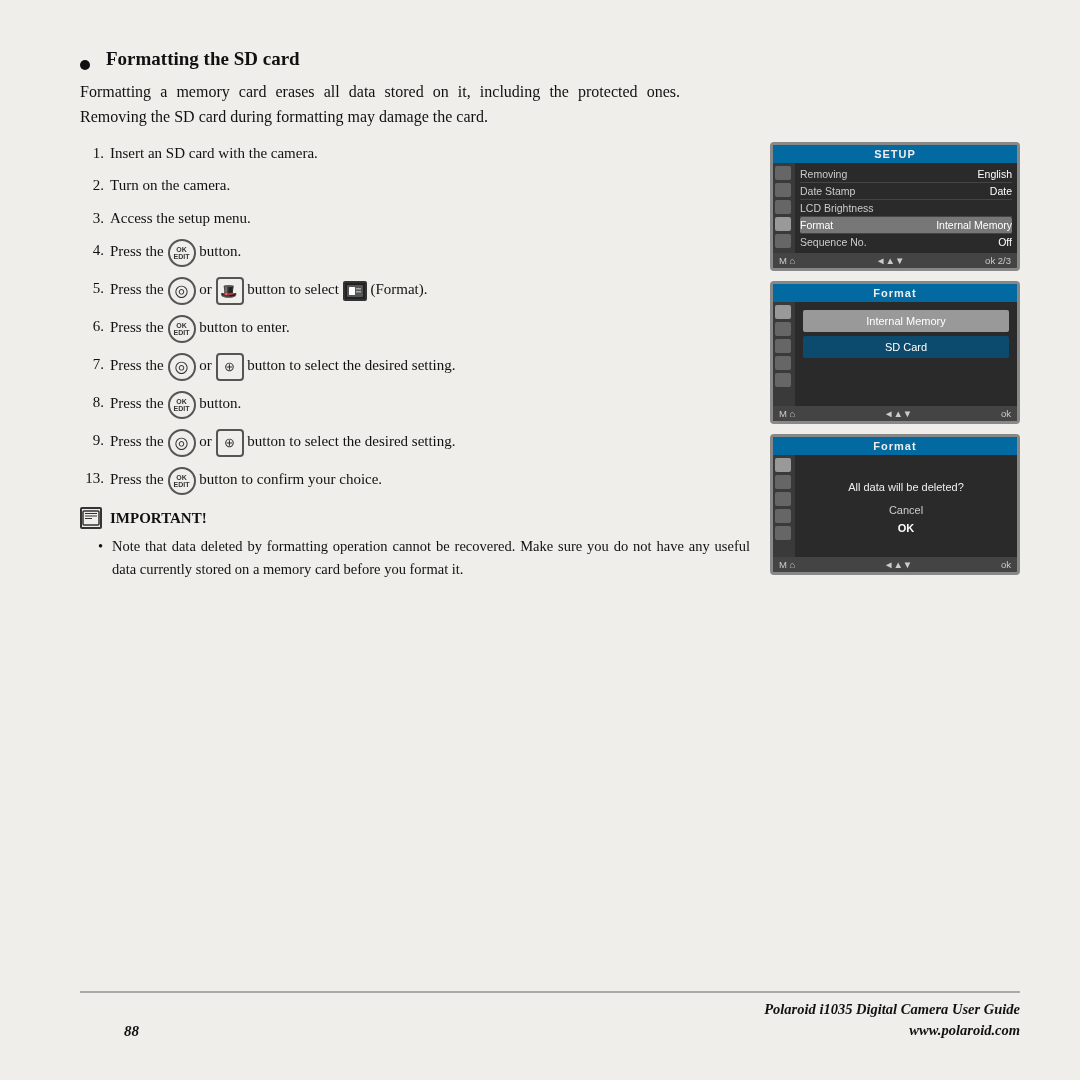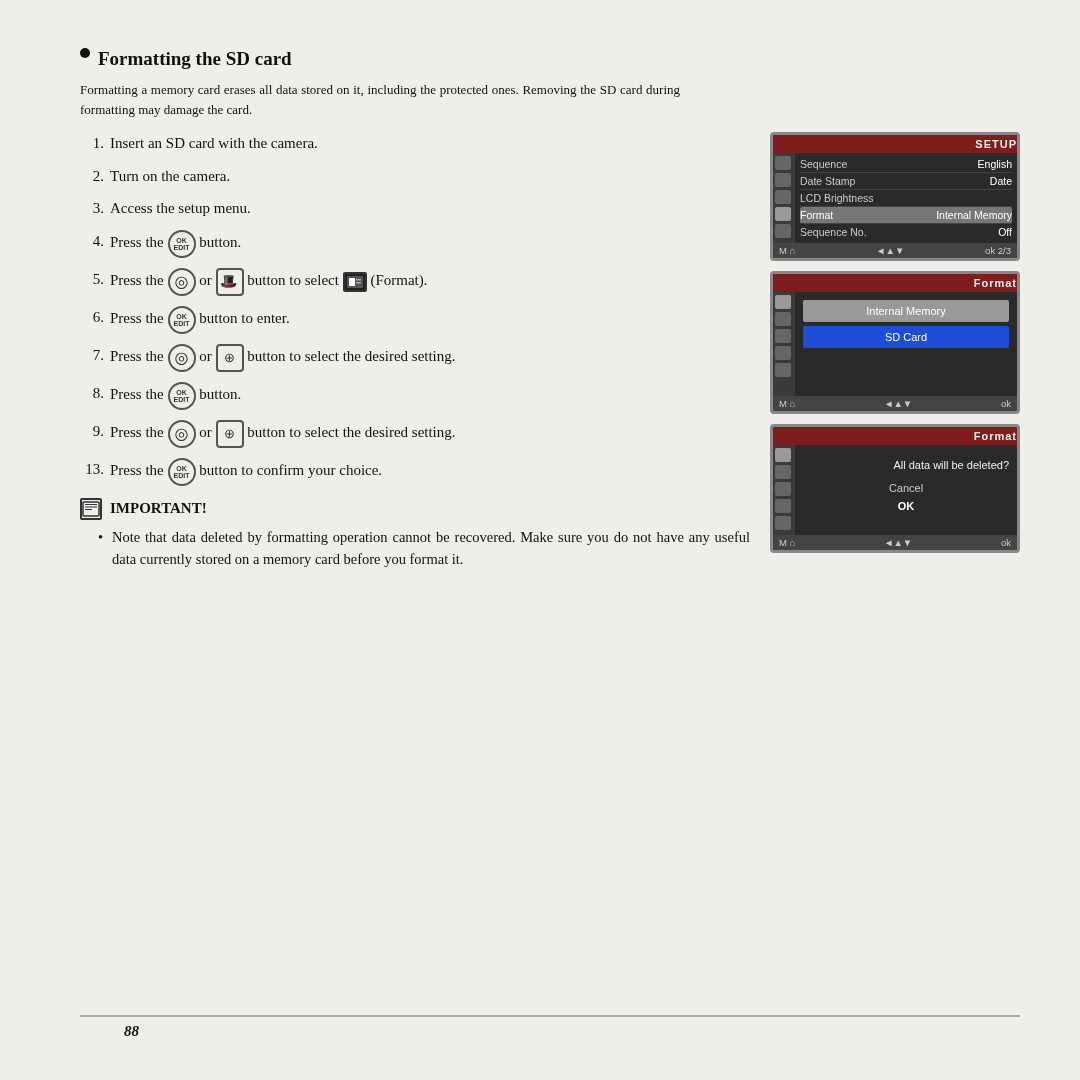--- a/index.html
+++ b/index.html
@@ -20,35 +20,35 @@
       flex-direction: column;
       position: relative;
     }
 
     
     .section-title {
       font-size: 19px;
       font-weight: bold;
       margin-bottom: 10px;
       display: flex;
-      align-items: flex-start;
-      gap: 8px;
+      align-items: flex-end;
+      gap: 16px;
     }
     .bullet-dot {
       display: inline-block;
       width: 10px;
       height: 10px;
       background: #111;
       border-radius: 50%;
       flex-shrink: 0;
     }
 
     
     .intro-text {
-      font-size: 13px;
+      font-size: 16px;
       line-height: 1.55;
       text-align: justify;
       margin-bottom: 12px;
       max-width: 600px;
     }
 
     
     .main-content {
       display: flex;
       gap: 20px;
@@ -155,22 +155,22 @@
       font-size: 11px;
       overflow: hidden;
       position: relative;
     }
 
     
     .screen-setup {
       padding: 0;
     }
     .screen-header {
-      text-align: right;
-      background: #7f1d1d;
+      text-align: center;
+      background: #0369a1;
       color: #eee;
       padding: 3px 0;
       font-size: 11px;
       letter-spacing: 1px;
       font-weight: bold;
     }
     .screen-body {
       padding: 4px 6px;
     }
     .screen-row {
@@ -192,21 +192,21 @@
       padding: 2px 6px;
       font-size: 9.5px;
       color: #ccc;
     }
 
     
     .screen-format-inner {
       padding: 4px 8px 4px 8px;
     }
     .format-menu-item {
-      background: #1d4ed8;
+      background: #0c4a6e;
       color: #fff;
       padding: 5px 8px;
       margin: 4px 0;
       border-radius: 2px;
       font-size: 11px;
       text-align: center;
     }
     .format-menu-item.selected {
       background: #999;
       color: #fff;
@@ -220,22 +220,21 @@
 
     
     .screen-confirm {
       padding: 6px 8px;
       text-align: center;
     }
     .confirm-text {
       font-size: 11px;
       color: #eee;
       margin-bottom: 8px;
-      margin-top: 8px;
-      text-align: right;
+      margin-top: 20px;
     }
     .confirm-option {
       font-size: 11px;
       color: #ccc;
       padding: 3px 0;
     }
     .confirm-option.selected {
       color: #fff;
       font-weight: bold;
     }
@@ -427,21 +426,21 @@
         <div style="display:flex;">
           <div style="width:22px; background:#3a3a3a; display:flex; flex-direction:column; gap:3px; padding:3px 2px; flex-shrink:0;">
             <div class="side-icon"></div>
             <div class="side-icon"></div>
             <div class="side-icon"></div>
             <div class="side-icon" style="background:#999;"></div>
             <div class="side-icon"></div>
           </div>
           <div class="screen-body" style="flex:1; padding:3px 5px;">
             <div class="screen-row">
-              <span class="row-label">Sequence</span>
+              <span class="row-label">Removing</span>
               <span class="row-val">English</span>
             </div>
             <div class="screen-row">
               <span class="row-label">Date Stamp</span>
               <span class="row-val">Date</span>
             </div>
             <div class="screen-row">
               <span class="row-label">LCD Brightness</span>
               <span class="row-val"></span>
             </div>
@@ -508,15 +507,19 @@
           <span>◄▲▼</span>
           <span>ok</span>
         </div>
       </div>
 
     </div>
   </div>
 
   <div class="page-footer">
     <span class="footer-page-num">88</span>
+    <div class="footer-brand">
+      <div>Polaroid i1035 Digital Camera User Guide</div>
+      <div>www.polaroid.com</div>
+    </div>
   </div>
 
 </div>
 
 </body></html>

